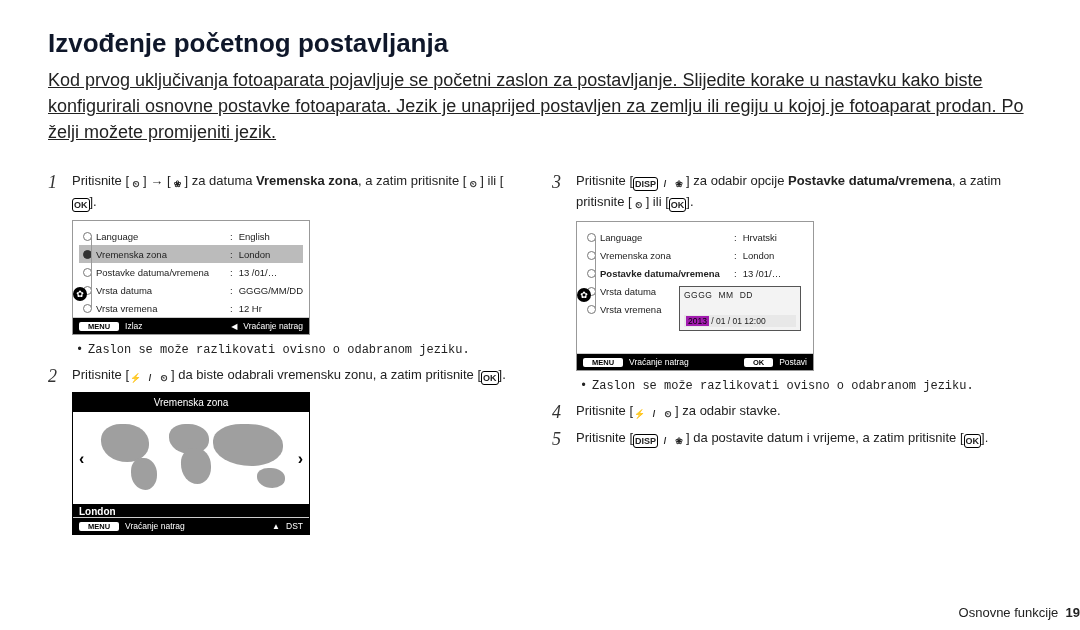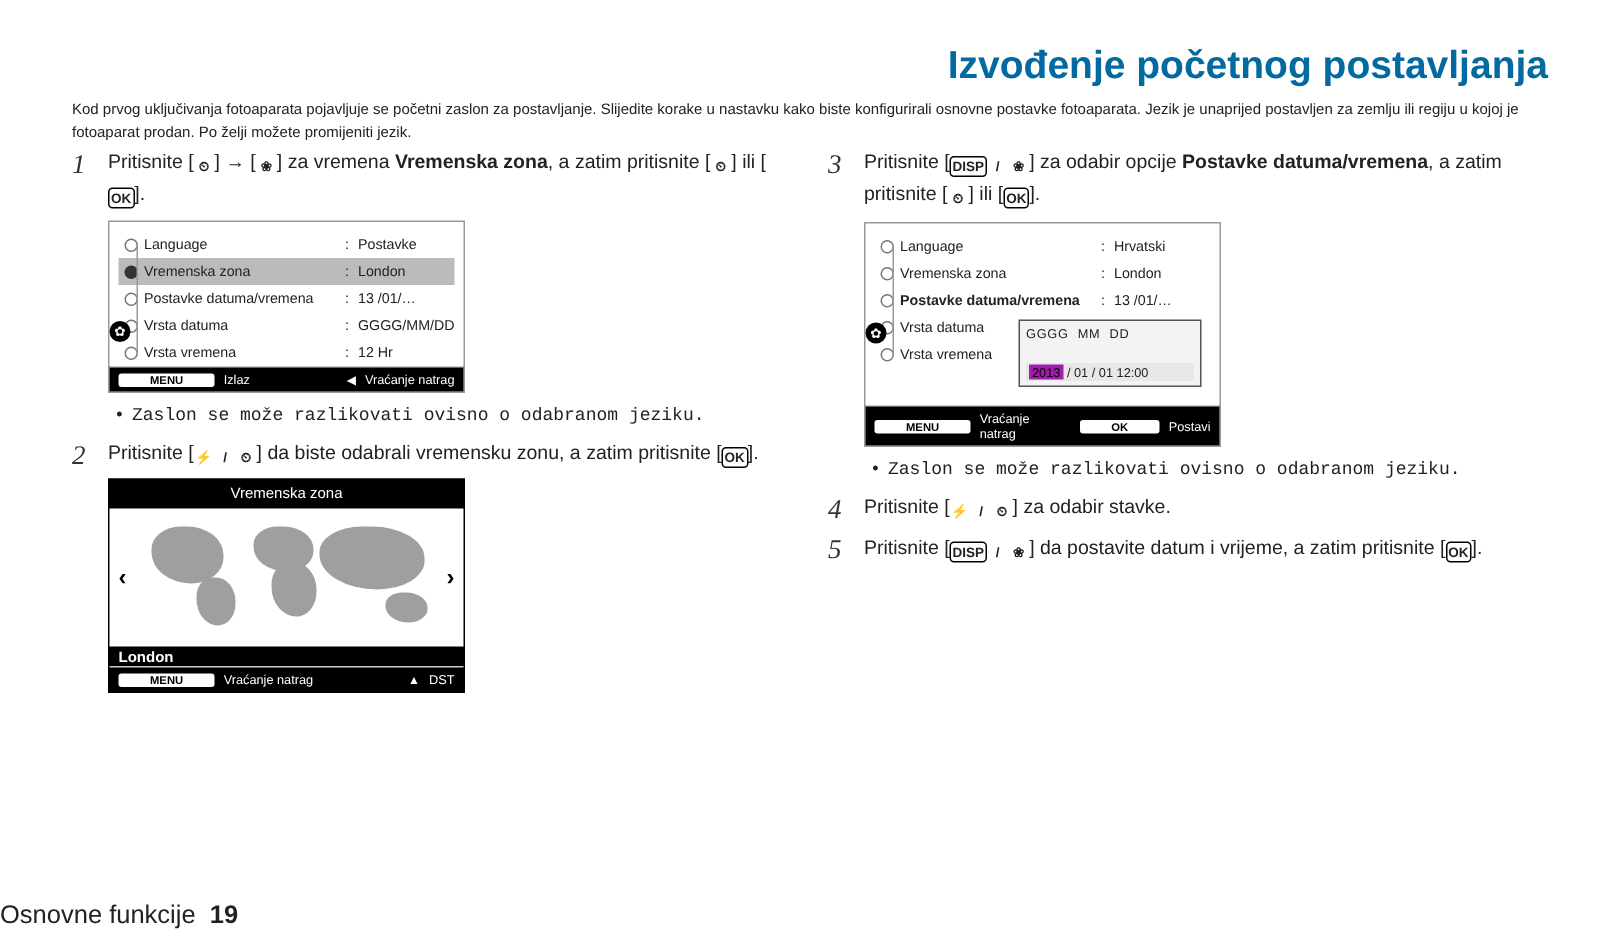--- a/index.html
+++ b/index.html
@@ -7,30 +7,30 @@
     font-family: Arial, Helvetica, sans-serif;
     font-size: 12.5px;
     color: #222;
     width: 1080px;
     height: 630px;
     padding: 28px 48px 10px 48px;
     position: relative;
     background: #fff;
   }
   h1 {
-    color: #0369a1;
+    color: #0f172a;
     font-size: 26px;
     font-weight: 700;
     margin-bottom: 8px;
-    text-align: right;
   }
   .intro {
-    font-size: 10px;
+    font-size: 18px;
     line-height: 1.45;
-    margin-bottom: 2px;
+    margin-bottom: 26px;
+    text-decoration: underline;
   }
   .cols {
     display: flex;
     gap: 34px;
   }
   .col { width: 470px; }
   .step {
     position: relative;
     padding-left: 24px;
     font-size: 13px;
@@ -147,21 +147,21 @@
     align-items:center;
     gap:6px;
     padding:3px 6px;
     font-size:8.5px;
   }
   .shot-footer .sp { flex:1; }
   .shot-footer .tag {
     background:#fff; color:#000;
     font-weight:700;
     border-radius:2px;
-    padding:0 21px;
+    padding:0 9px;
     font-size:7.5px;
   }
   .shot-footer .tri { font-size:8px; }
 
   
 
   
   .shot-map {
     width: 238px;
     background:#000;
@@ -198,50 +198,50 @@
     padding:2px 6px 0 6px;
   }
   .shot-map .time {
     font-size:8.5px;
     padding:0 6px 3px 6px;
   }
 
   .page-footer {
     position:absolute;
     bottom:10px; left:0; right:0;
-    text-align:left;
-    font-size:17px;
+    text-align:right;
+    font-size:13px;
   }
   .page-footer b { font-weight:700; }
 </style>
 </head>
 <body>
 
 <h1>Izvođenje početnog postavljanja</h1>
 <p class="intro">Kod prvog uključivanja fotoaparata pojavljuje se početni zaslon za postavljanje. Slijedite korake u nastavku kako biste konfigurirali osnovne postavke fotoaparata. Jezik je unaprijed postavljen za zemlju ili regiju u kojoj je fotoaparat prodan. Po želji možete promijeniti jezik.</p>
 
 <div class="cols">
 
   <div class="col">
 
     <div class="step">
       <span class="num">1</span>
-      <span>Pritisnite [</span><span class="ic ic-noframe">⏲</span><span>] → [</span><span class="ic ic-noframe">❀</span><span>] za vremena </span><b>Vremenska zona</b><span>, a zatim pritisnite [</span><span class="ic ic-noframe">⏲</span><span>] ili [</span><span class="ic">OK</span><span>].</span>
+      <span>Pritisnite [</span><span class="ic ic-noframe">⏲</span><span>] → [</span><span class="ic ic-noframe">❀</span><span>] za datuma </span><b>Vremenska zona</b><span>, a zatim pritisnite [</span><span class="ic ic-noframe">⏲</span><span>] ili [</span><span class="ic">OK</span><span>].</span>
     </div>
 
     <div class="shot">
       <div class="shot-inner">
         <div class="menu" id="menu-left">
           <div class="menu-line"></div>
           <div class="gear">✿</div>
         <div class="menu-row">
               <span class="dot"></span>
               <span class="label">Language</span>
               <span class="sep">:</span>
-              <span class="val">Postavke</span>
+              <span class="val">English</span>
             </div>
             <div class="menu-row sel">
               <span class="dot"></span>
               <span class="label">Vremenska zona</span>
               <span class="sep">:</span>
               <span class="val">London</span>
             </div>
             <div class="menu-row">
               <span class="dot"></span>
               <span class="label">Postavke datuma/vremena</span>

